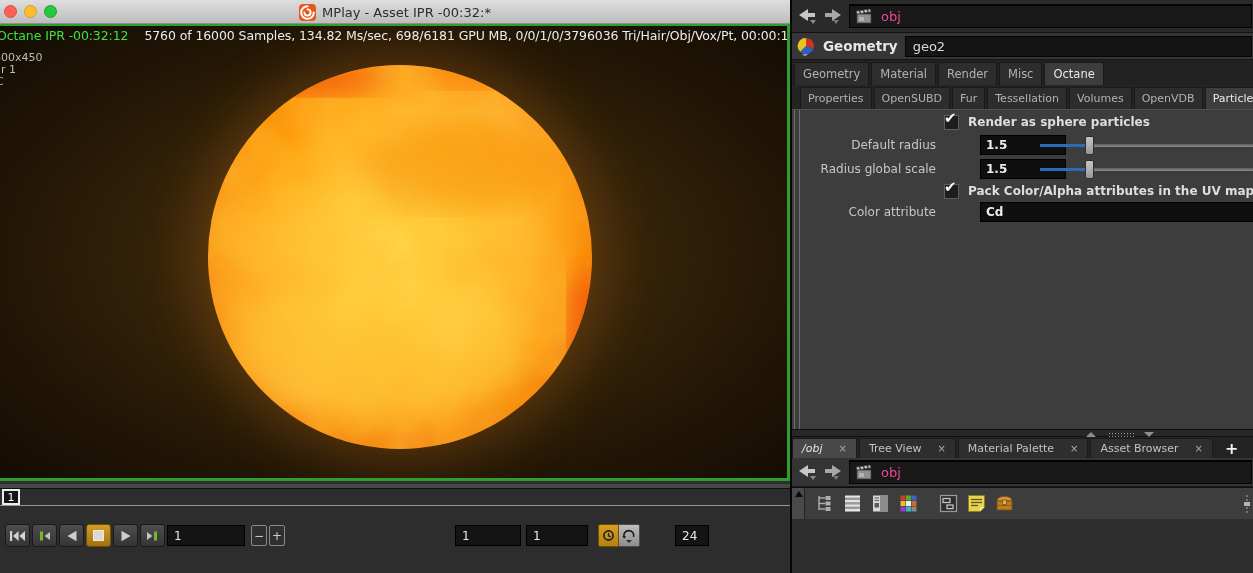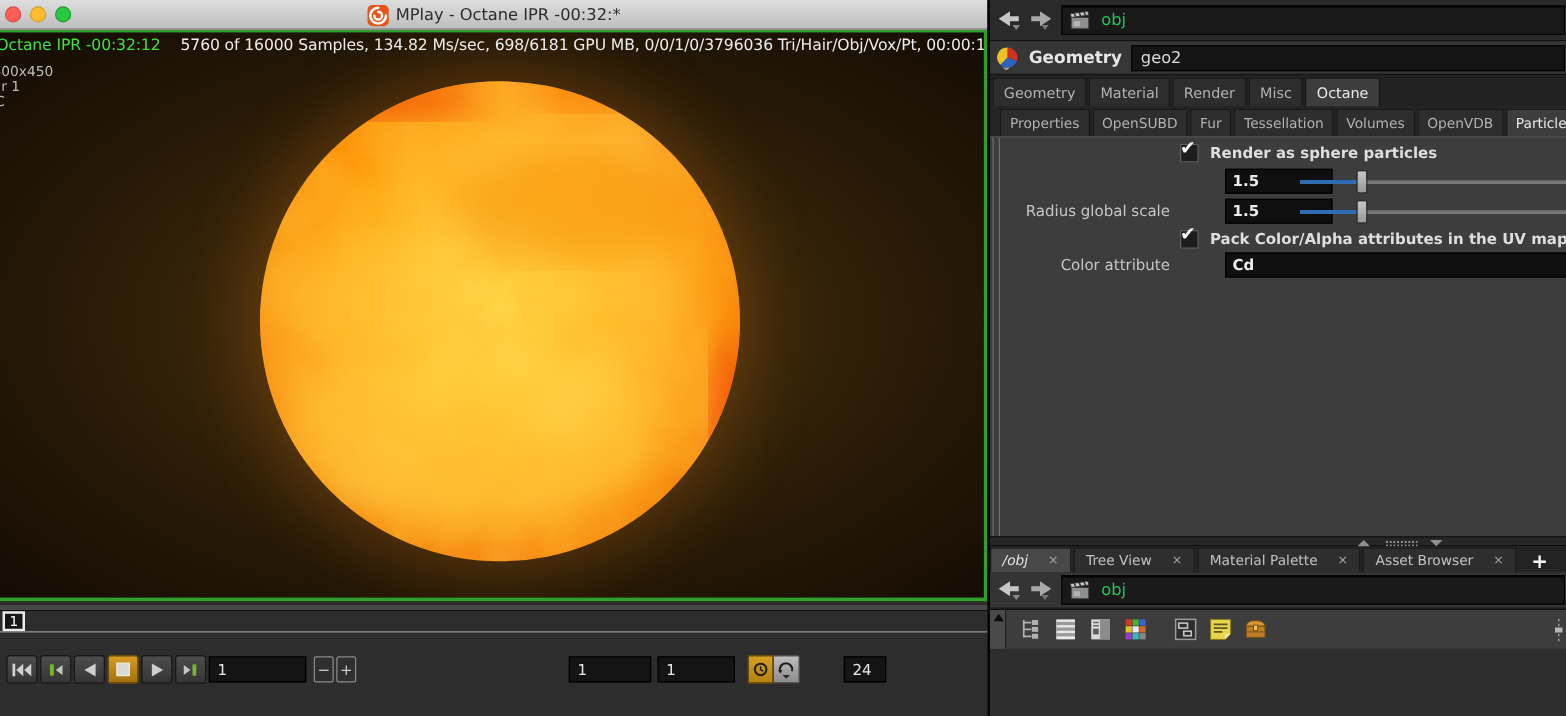--- a/index.html
+++ b/index.html
@@ -67,21 +67,21 @@
   .tgl.clock { background:linear-gradient(#d79f22,#b5820f); border:1px solid #6e4e00; border-radius:2px 0 0 2px; }
   .tgl.loop  { background:linear-gradient(#bdbdbd,#8d8d8d); border:1px solid #4c4c4c; border-left:none; border-radius:0 2px 2px 0; }
   .fpsfield { position:absolute; left:643px; top:41px; width:34px;margin-left:32px; }
   
   .rpanel { position:absolute; left:790px; top:0; width:463px; height:573px; background:#2c2c2c; border-left:2px solid #060606; }
   .navrow { height:33px; background:#2a2a2a; border-bottom:1px solid #121212; display:flex; align-items:center; padding:0 1px 0 6px; gap:7px; }
   .navrow2 { height:29px; background:#343434; border-bottom:1px solid #1a1a1a; display:flex; align-items:center; padding:0 1px 0 6px; gap:7px; }
   .navarrows { display:flex; gap:6px; }
   .pathfield {
     flex:1; height:24px; background:#191919; border:1px solid #050505; box-shadow:inset 0 1px 0 #000;
-    display:flex; align-items:center; gap:8px; padding-left:6px; color:#22c55e; font-size:13px;
+    display:flex; align-items:center; gap:8px; padding-left:6px; color:#ec4899; font-size:13px;
   }
   .noderow { height:27px; background:#363636; border-bottom:1px solid #161616; display:flex; align-items:center; padding:0 1px 0 5px; gap:7px; }
   .nodetype { font-size:13.5px; font-weight:bold; color:#e6e6e6; }
   .namefield { flex:1; height:21px; background:#141414; border:1px solid #050505; display:flex; align-items:center; padding-left:7px; color:#d9d9d9; font-size:13px; }
   .tabsmain { height:25px; background:#222; display:flex; align-items:flex-end; padding-left:2px; }
   .tabssub  { height:24px; background:#242424; display:flex; align-items:flex-end; padding-left:8px; overflow:hidden; }
   .tab {
     padding:4px 8px 4px; background:#2d2d2d; border:1px solid #191919; border-bottom:none;
     color:#b2b2b2; font-size:11.5px; border-radius:2px 2px 0 0; margin-right:2px; white-space:nowrap; flex:0 0 auto;
   }
@@ -141,21 +141,21 @@
         <div class="light yellow"></div>
         <div class="light green"></div>
       </div>
       <div class="titlewrap">
         <span class="octicon">
           <svg width="17" height="17" viewBox="0 0 17 17">
             <path d="M8.5 2.2 A6.3 6.3 0 1 0 14.8 8.5" fill="none" stroke="#fff" stroke-width="2.1" stroke-linecap="round"></path>
             <path d="M8.5 5.4 A3.1 3.1 0 1 1 5.4 8.5" fill="none" stroke="#fff" stroke-width="1.9" stroke-linecap="round"></path>
           </svg>
         </span>
-        <span class="wtitle">MPlay - Octane IPR -00:32:*</span>
+        <span class="wtitle">MPlay - Asset IPR -00:32:*</span>
       </div>
     </div>
 
     <div class="viewport">
       <svg class="render" width="787" height="452" viewBox="0 0 787 452">
         <defs>
           <radialGradient id="bgGlow" cx="50.8%" cy="51%" r="72%">
             <stop offset="0%" stop-color="#573a10"></stop>
             <stop offset="38%" stop-color="#38250a"></stop>
             <stop offset="72%" stop-color="#211505"></stop>
@@ -340,20 +340,21 @@
       <div class="gutter"></div>
 
       <div class="prow" style="top:3px; left:0; right:0;">
         <div class="pcheck">
           <span class="pcheckmark">✔</span>
         </div>
         <div class="pchecklabel">Render as sphere particles</div>
       </div>
 
       <div class="prow" style="top:25px; left:0; right:0;">
+        <div class="plabel">Default radius</div>
         <input class="pinput" value="1.5" style="">
         <div class="slider">
           <div class="sliderfill"></div>
           <div class="sliderhandle"></div>
         </div>
       </div>
 
       <div class="prow" style="top:49px; left:0; right:0;">
         <div class="plabel">Radius global scale</div>
         <input class="pinput" value="1.5" style="">

